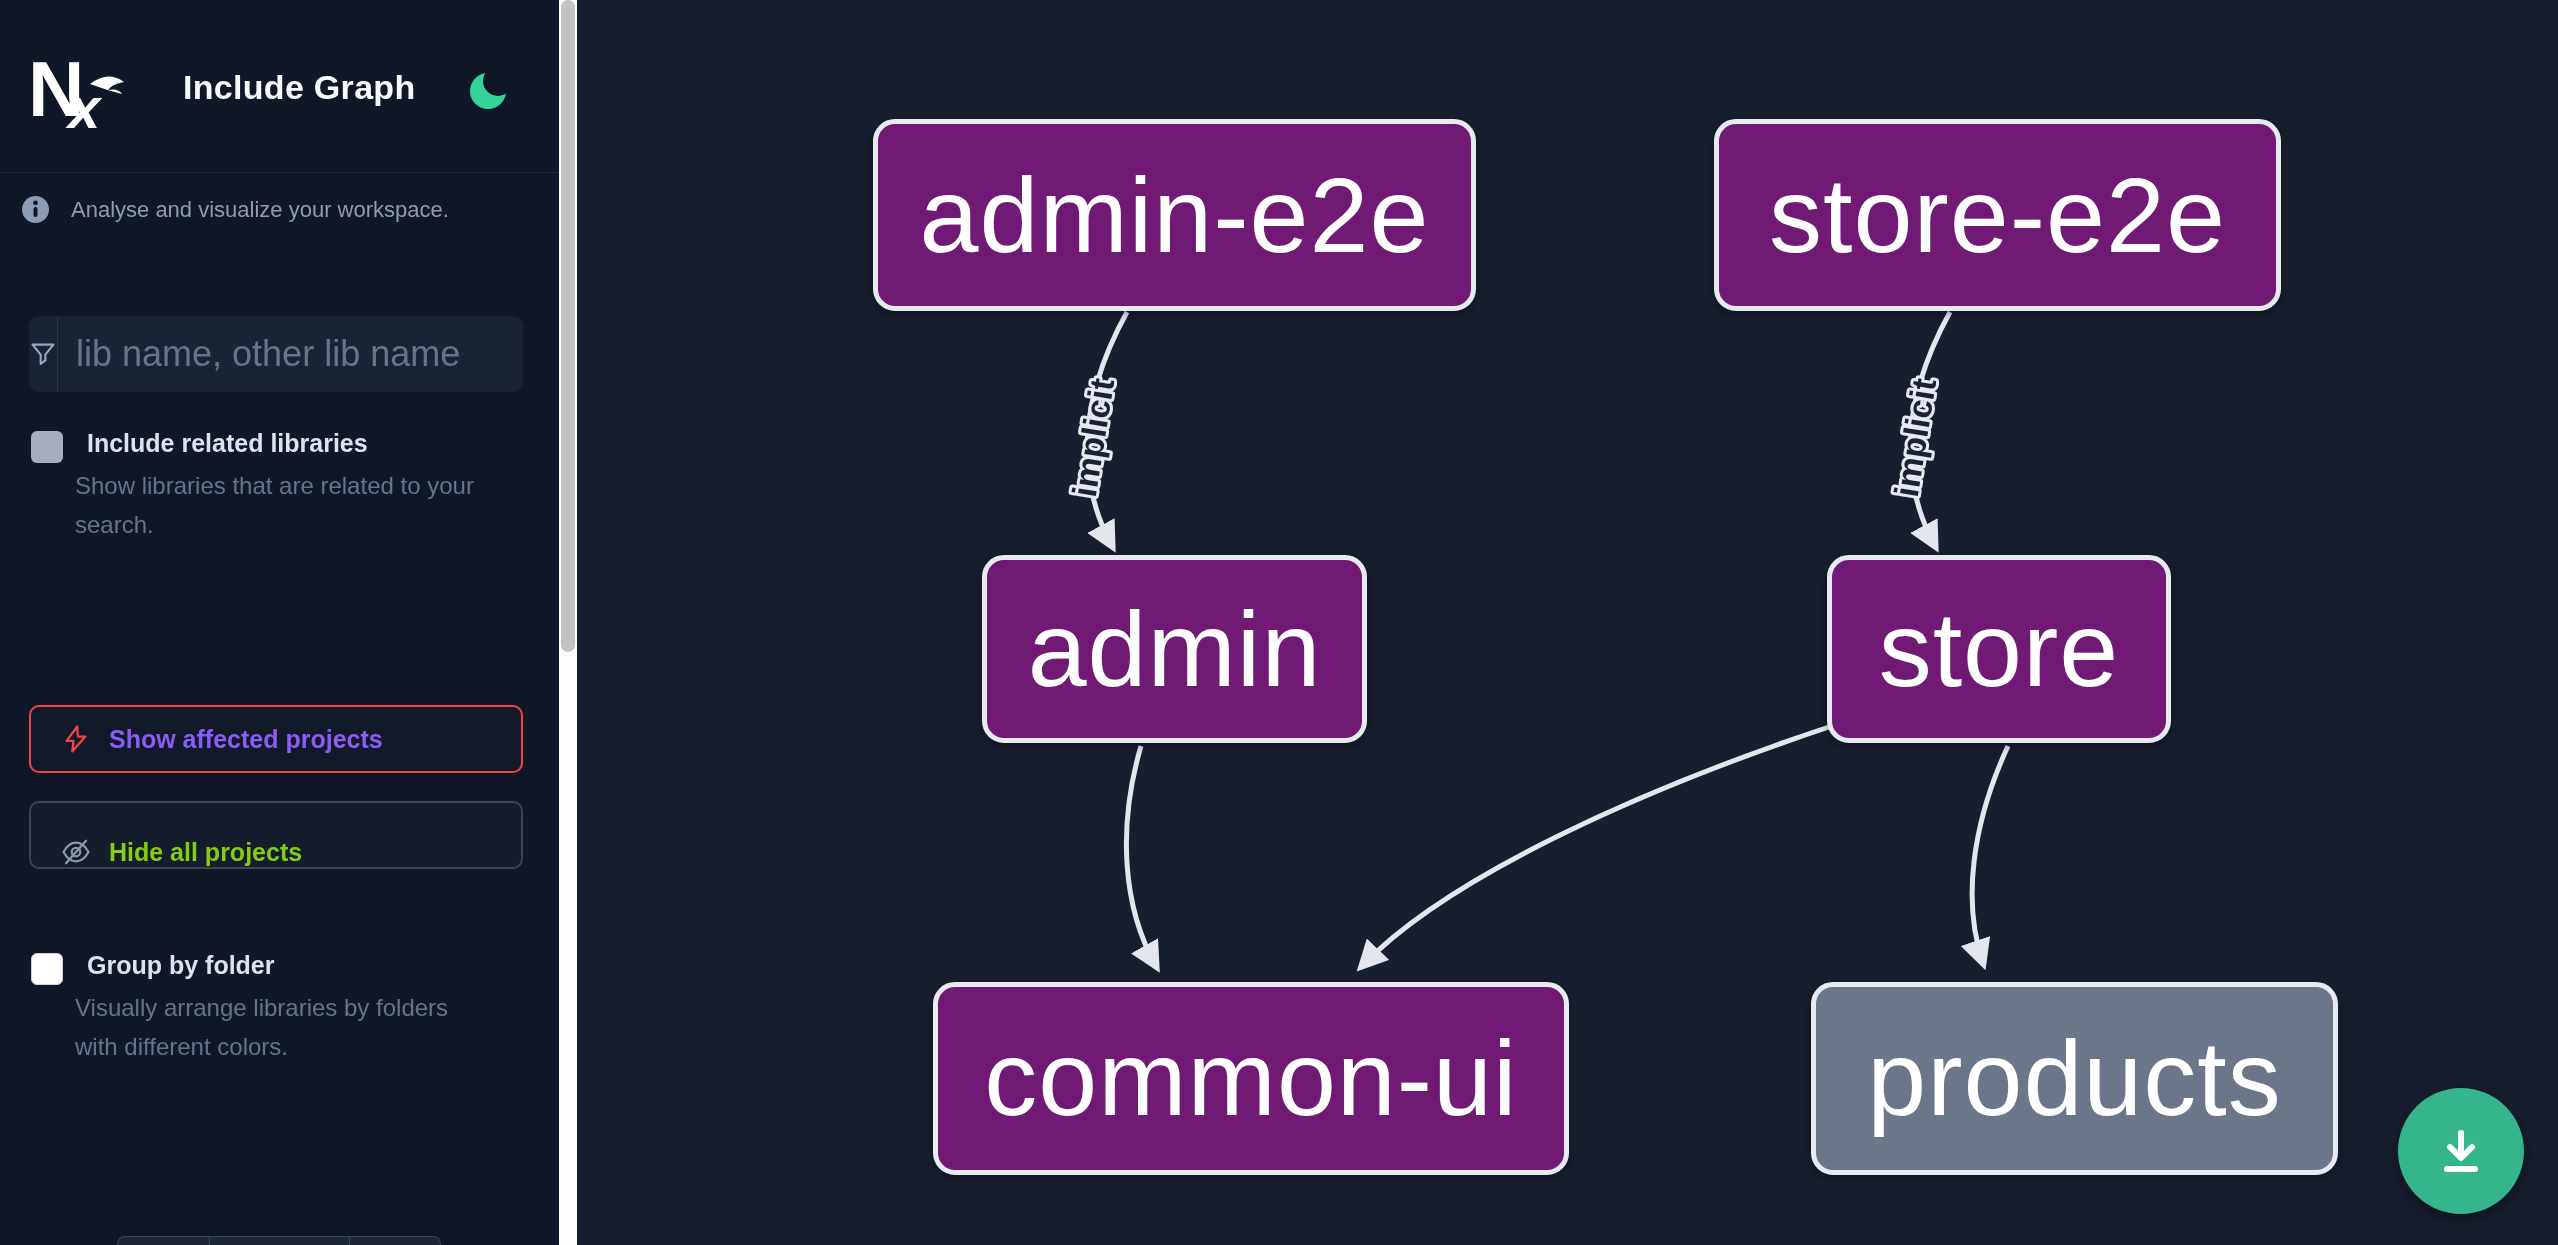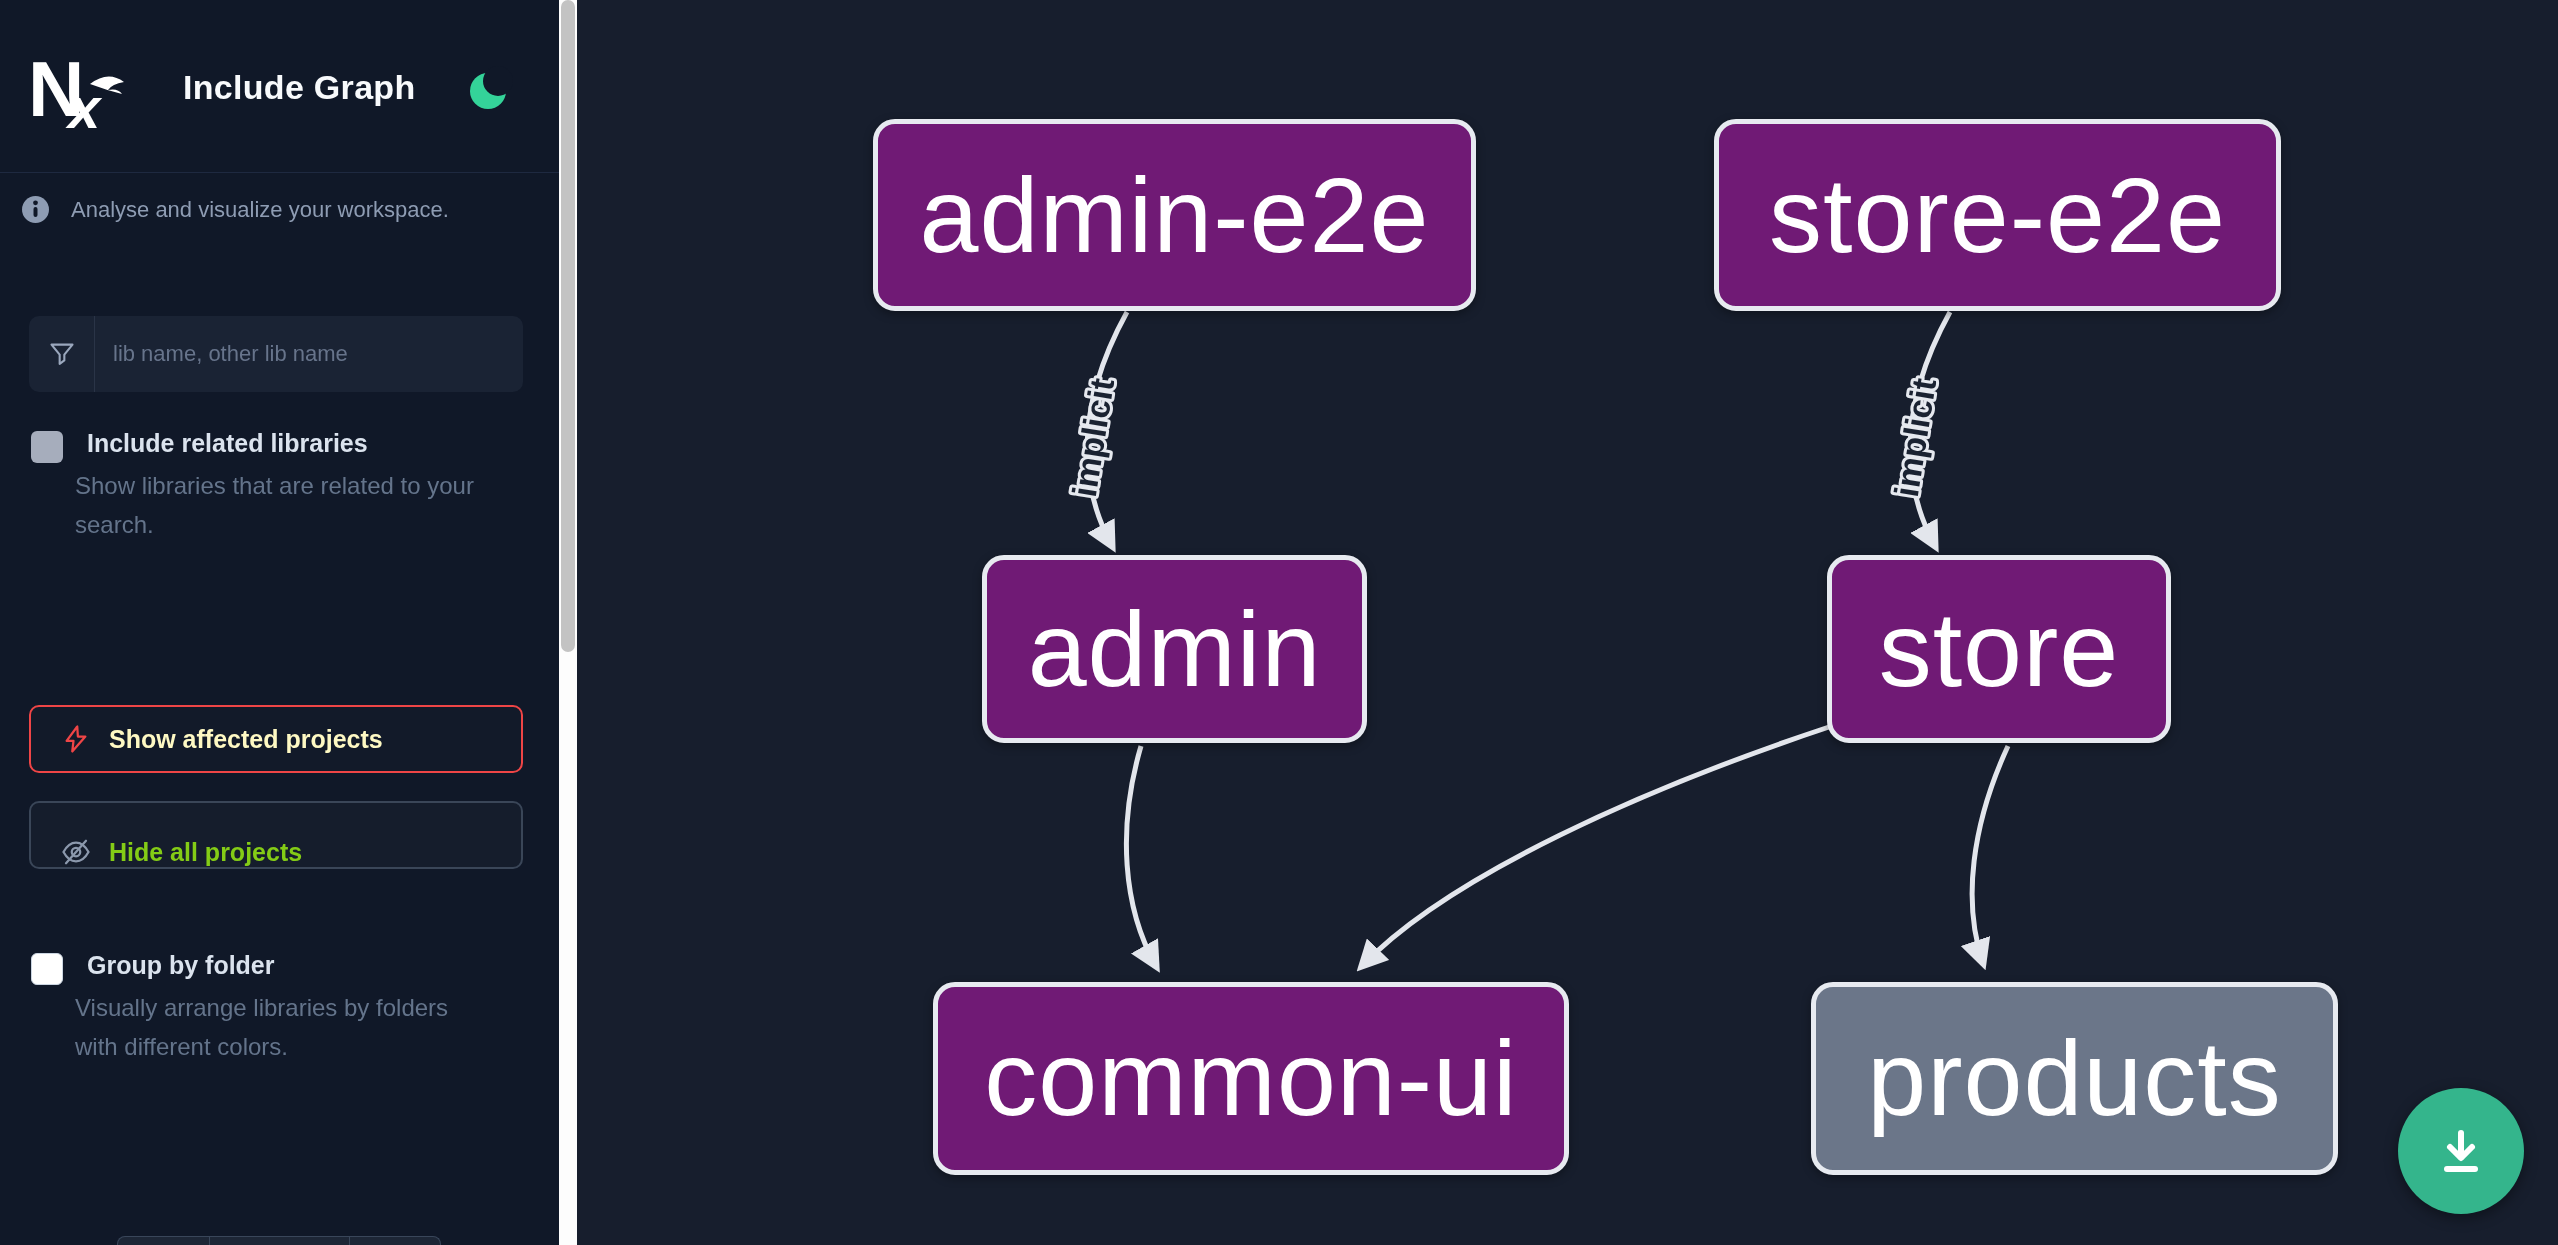--- a/index.html
+++ b/index.html
@@ -21,39 +21,39 @@
   .tagline-row { position:absolute; left:22px; top:196px; display:flex; align-items:center; }
   .info-badge { width:27px; height:27px; margin-right:22px; }
   .tagline-text { font-size:22px; color:#8e9cb3; }
 
   .search-box { position:absolute; left:29px; top:316px; width:494px; height:76px;
                 background:#1a2334; border-radius:10px; display:flex; align-items:stretch; }
   .search-icon-cell { width:66px; display:flex; align-items:center; justify-content:center;
                       border-right:1px solid #2a3447; }
   .search-box input { flex:1; background:transparent; border:none; outline:none;
                       font-family:"Liberation Sans",sans-serif;
-                      font-size:22px; color:#7dd3fc; padding:0 18px; }
+                      font-size:36px; color:#7dd3fc; padding:0 18px; }
   .search-box input::placeholder { color:#67748b; }
 
   .check-row { position:absolute; left:31px; width:470px; cursor:pointer; }
   .checkbox { position:absolute; left:0; top:2px; width:32px; height:32px; border-radius:6px; }
   .checkbox.unchecked-gray { background:#a6adbc; }
   .checkbox.unchecked-white { background:#ffffff; border:1px solid #cbd5e1; }
   .checkbox.checked-green { background:#31c096; display:flex; align-items:center; justify-content:center; }
   .check-label { display:block; margin-left:56px; font-size:25px; font-weight:700; color:#dbe3ee; }
   .check-desc { display:block; margin-left:44px; margin-top:8px; width:400px;
                 font-size:24px; line-height:39px; color:#64748b; }
 
   .sb-btn { position:absolute; left:29px; width:494px; height:68px; border-radius:10px;
             display:flex; align-items:center; padding-left:30px; cursor:pointer;
             font-family:"Liberation Sans",sans-serif; font-size:25px; font-weight:700; }
   .sb-btn .btn-icon { width:30px; height:30px; margin-right:18px; flex:none; }
   #btn-show-all { top:609px; background:#161f30; border:2px solid #2c6be4;
                   box-shadow:0 0 0 3px #ffffff; color:#e6ecf5; }
-  #btn-show-affected { top:705px; background:#121a29; border:2px solid #ef4546; color:#fef9c3; }
+  #btn-show-affected { top:705px; background:#121a29; border:2px solid #ef4546; color:#8b5cf6; }
   #btn-hide-all { top:801px; background:#151d2c; border:2px solid #3a4658; color:#84cc16;align-items:flex-end; }
 
   .stepper-sliver { position:absolute; left:117px; top:1236px; width:324px; height:9px;
                     display:flex; }
   .stepper-sliver .seg { background:#1d2636; border:1px solid #39465a; border-bottom:none; }
   .stepper-sliver .seg:nth-child(1){ width:93px; border-top-left-radius:8px; }
   .stepper-sliver .seg:nth-child(2){ width:140px; border-left:none; }
   .stepper-sliver .seg:nth-child(3){ width:91px; border-left:none; border-top-right-radius:8px; }
 
   

